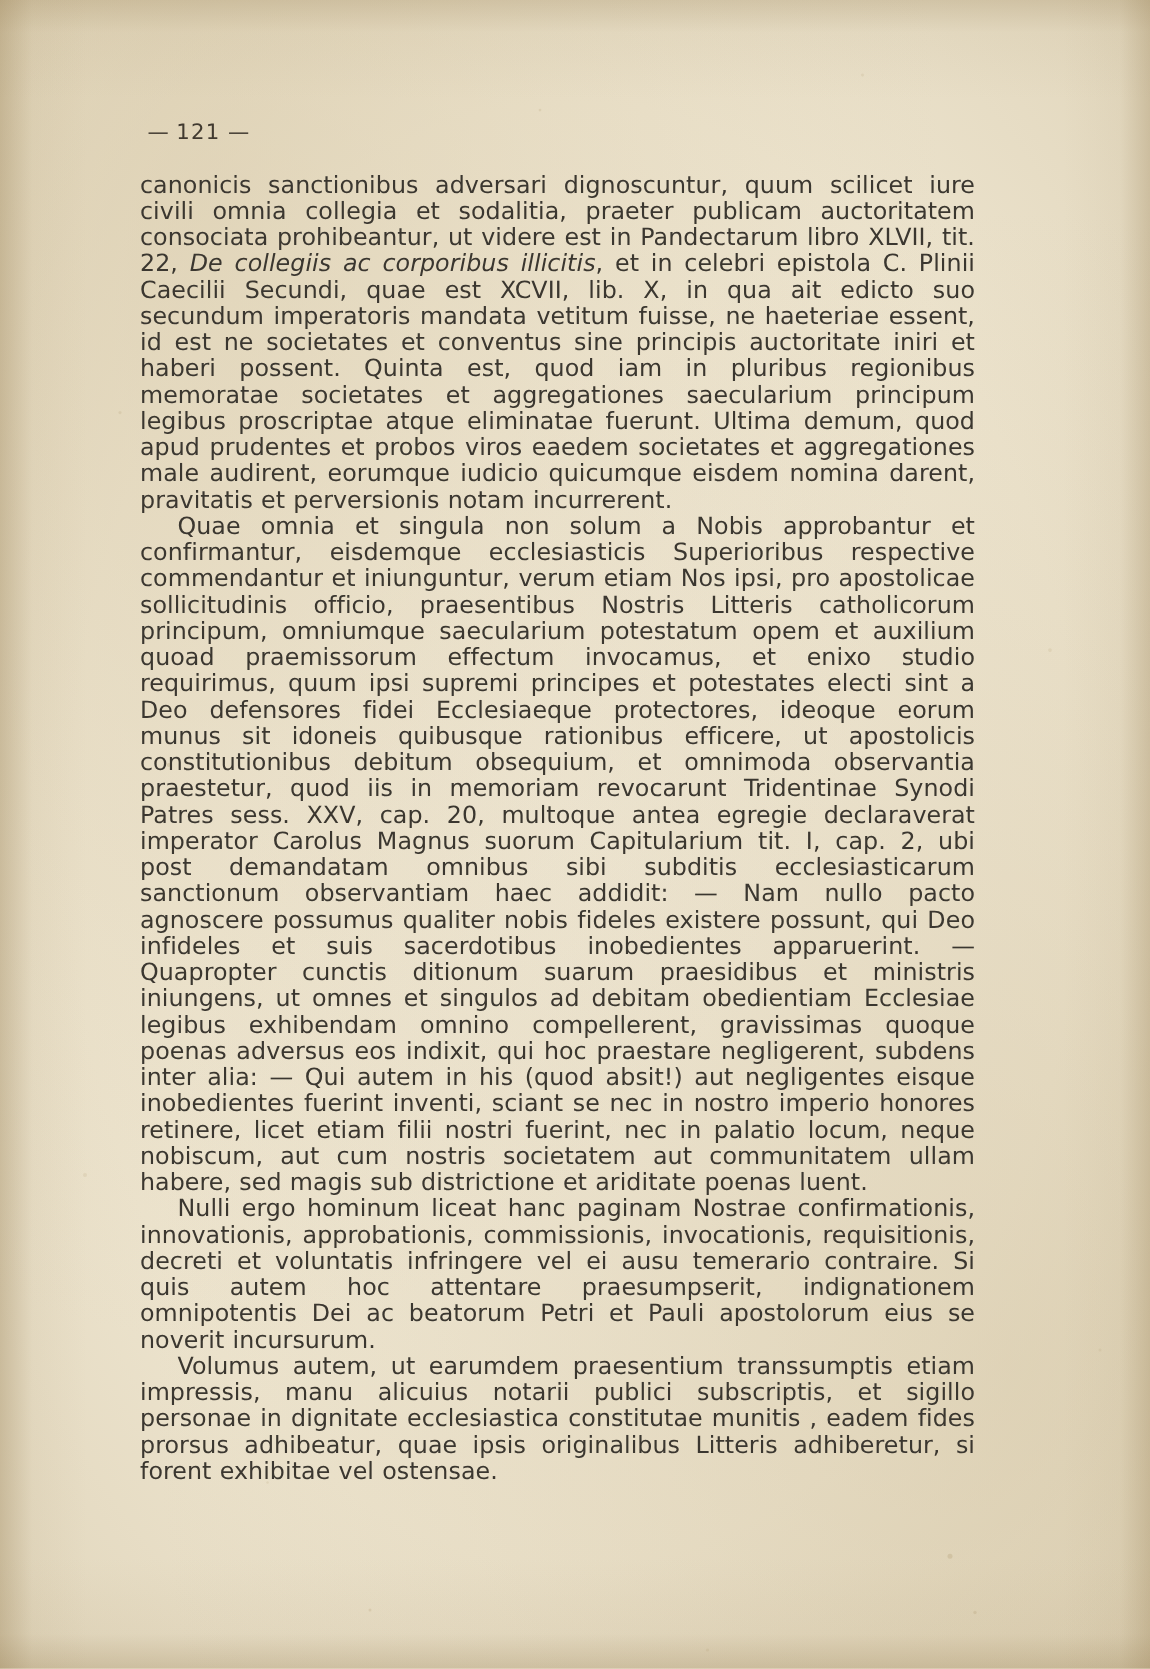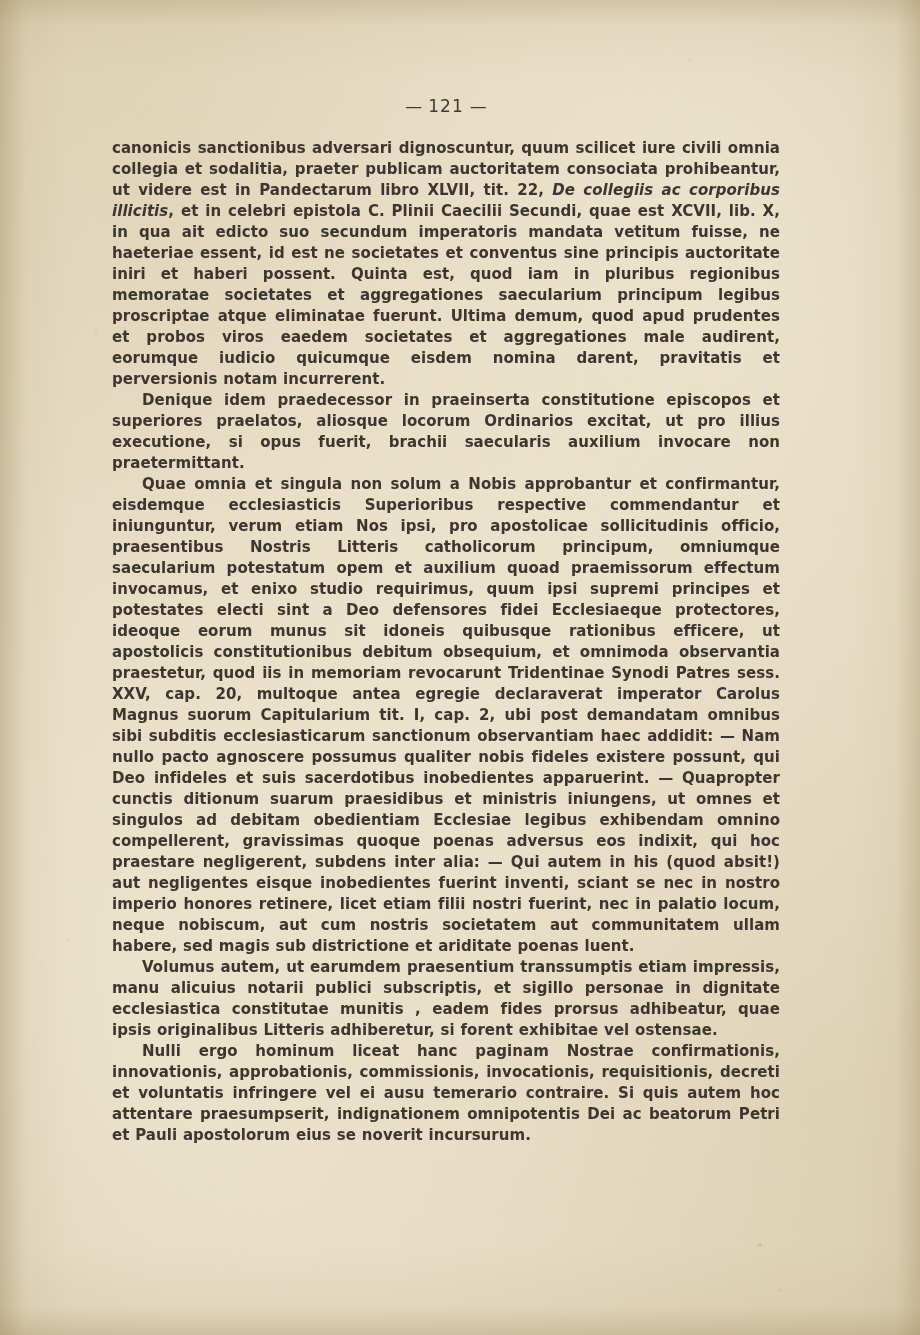--- a/index.html
+++ b/index.html
@@ -41,44 +41,42 @@
     pointer-events: none;
     opacity: 0.5;
   }
   .content {
     position: absolute;
     left: 112px;
     top: 96px;
     width: 668px;
   }
   .folio {
-    text-align: center;
     font-size: 17px;
     letter-spacing: 1px;
     color: #413a30;
     margin-bottom: 22px;
     font-family: "DejaVu Sans", sans-serif;
     font-weight: 400;
   }
   .folio .dash {
     letter-spacing: 0;
     padding: 0 6px;
   }
   p.para {
     margin: 0 0 0 0;
     font-family: "DejaVu Sans", sans-serif;
-    font-size: 15px;
+    font-size: 19px;
     line-height: 21.0px;
     color: #3b3730;
     text-align: justify;
     text-justify: inter-word;
     word-spacing: 0.5px;
     letter-spacing: 0.05px;
     text-indent: 0;
-    font-weight: bold;
   }
   p.para.indent {
     text-indent: 30px;
   }
   em {
     font-style: italic;
   }
 </style>
 </head>
 <body>
@@ -101,20 +99,19 @@
   </svg>
 
   <div class="content">
 
     <div class="folio">
       <span class="dash">—</span><span>121</span><span class="dash">—</span>
     </div>
 
     <div id="paragraphs">
         <p class="para"><span>canonicis sanctionibus adversari dignoscuntur, quum scilicet iure civili omnia collegia et sodalitia, praeter publicam auctoritatem consociata prohibeantur, ut videre est in Pandectarum libro XLVII, tit. 22, </span><em>De collegiis ac corporibus illicitis</em><span>, et in celebri epistola C. Plinii Caecilii Secundi, quae est XCVII, lib. X, in qua ait edicto suo secundum imperatoris mandata vetitum fuisse, ne haeteriae essent, id est ne societates et conventus sine principis auctoritate iniri et haberi possent. Quinta est, quod iam in pluribus regionibus memoratae societates et aggregationes saecularium principum legibus proscriptae atque eliminatae fuerunt. Ultima demum, quod apud prudentes et probos viros eaedem societates et aggregationes male audirent, eorumque iudicio quicumque eisdem nomina darent, pravitatis et perversionis notam incurrerent.</span></p>
-        <p class="para indent"><span>Denique idem praedecessor in praeinserta constitutione episcopos et superiores praelatos, aliosque locorum Ordinarios excitat, ut pro illius executione, si opus fuerit, brachii saecularis auxilium invocare non praetermittant.</span></p>
         <p class="para indent"><span>Quae omnia et singula non solum a Nobis approbantur et confirmantur, eisdemque ecclesiasticis Superioribus respective commendantur et iniunguntur, verum etiam Nos ipsi, pro apostolicae sollicitudinis officio, praesentibus Nostris Litteris catholicorum principum, omniumque saecularium potestatum opem et auxilium quoad praemissorum effectum invocamus, et enixo studio requirimus, quum ipsi supremi principes et potestates electi sint a Deo defensores fidei Ecclesiaeque protectores, ideoque eorum munus sit idoneis quibusque rationibus efficere, ut apostolicis constitutionibus debitum obsequium, et omnimoda observantia praestetur, quod iis in memoriam revocarunt Tridentinae Synodi Patres sess. XXV, cap. 20, multoque antea egregie declaraverat imperator Carolus Magnus suorum Capitularium tit. I, cap. 2, ubi post demandatam omnibus sibi subditis ecclesiasticarum sanctionum observantiam haec addidit: — Nam nullo pacto agnoscere possumus qualiter nobis fideles existere possunt, qui Deo infideles et suis sacerdotibus inobedientes apparuerint. — Quapropter cunctis ditionum suarum praesidibus et ministris iniungens, ut omnes et singulos ad debitam obedientiam Ecclesiae legibus exhibendam omnino compellerent, gravissimas quoque poenas adversus eos indixit, qui hoc praestare negligerent, subdens inter alia: — Qui autem in his (quod absit!) aut negligentes eisque inobedientes fuerint inventi, sciant se nec in nostro imperio honores retinere, licet etiam filii nostri fuerint, nec in palatio locum, neque nobiscum, aut cum nostris societatem aut communitatem ullam habere, sed magis sub districtione et ariditate poenas luent.</span></p>
+        <p class="para indent"><span>Nulli ergo hominum liceat hanc paginam Nostrae confirmationis, innovationis, approbationis, commissionis, invocationis, requisitionis, decreti et voluntatis infringere vel ei ausu temerario contraire. Si quis autem hoc attentare praesumpserit, indignationem omnipotentis Dei ac beatorum Petri et Pauli apostolorum eius se noverit incursurum.</span></p>
         <p class="para indent"><span>Volumus autem, ut earumdem praesentium transsumptis etiam impressis, manu alicuius notarii publici subscriptis, et sigillo personae in dignitate ecclesiastica constitutae munitis , eadem fides prorsus adhibeatur, quae ipsis originalibus Litteris adhiberetur, si forent exhibitae vel ostensae.</span></p>
-        <p class="para indent"><span>Nulli ergo hominum liceat hanc paginam Nostrae confirmationis, innovationis, approbationis, commissionis, invocationis, requisitionis, decreti et voluntatis infringere vel ei ausu temerario contraire. Si quis autem hoc attentare praesumpserit, indignationem omnipotentis Dei ac beatorum Petri et Pauli apostolorum eius se noverit incursurum.</span></p>
       </div>
 
   </div>
 </div>
 
 </body></html>

